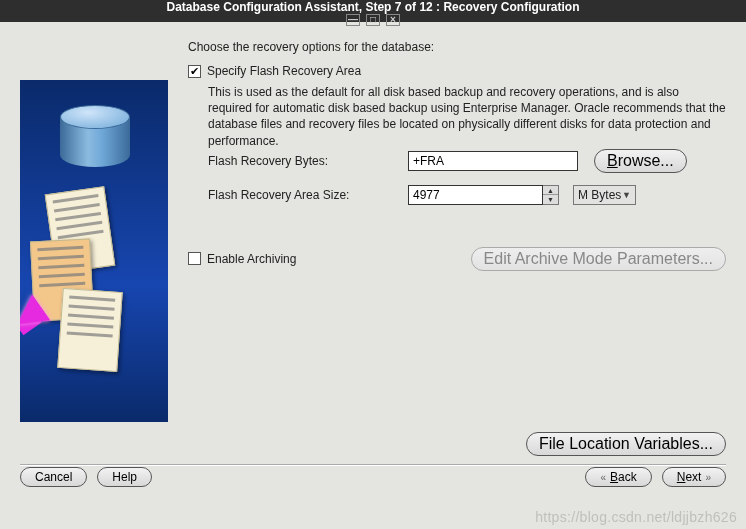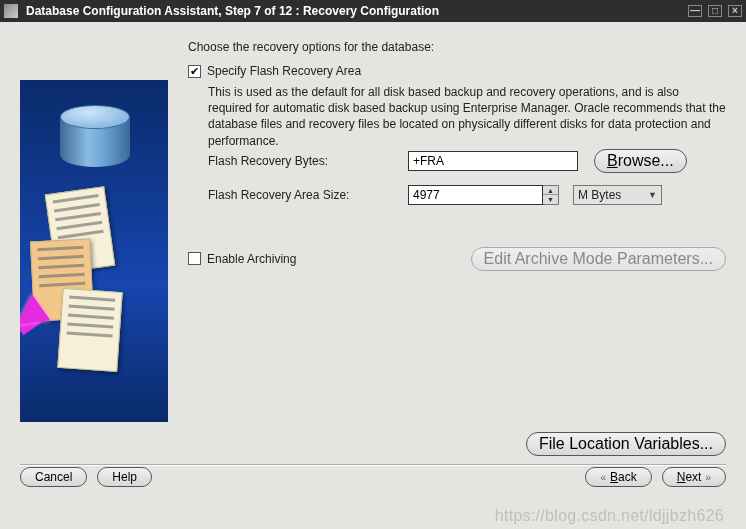--- a/index.html
+++ b/index.html
@@ -14,20 +14,21 @@
     overflow: hidden;
   }
   .titlebar {
     height: 22px;
     background: #2e2e2e;
     color: #fff;
     display: flex;
     align-items: center;
     padding: 0 4px;
     font-weight: bold;
+    flex-direction: column;
   }
   .titlebar .app-icon {
     width: 14px; height: 14px;
     background: linear-gradient(135deg,#888,#ccc);
     margin-right: 8px;
   }
   .titlebar .title { flex: 1; }
   .titlebar .win-btns { display: flex; gap: 6px; }
   .titlebar .win-btn {
     width: 14px; height: 12px;
@@ -139,21 +140,21 @@
     min-height:20px;
     display:inline-flex; align-items:center; justify-content:center;
   }
   .btn.disabled {
     color:#888; border-color:#aaa; cursor:default;
     background:linear-gradient(#eee,#e2e2e2);
   }
   .combo {
     display:flex; align-items:center;
     border:1px solid #777; background:#e2e2e0;
-    height:20px; width:89px; padding:0 4px;
+    height:20px; width:63px; padding:0 4px;
     justify-content:space-between; cursor:pointer;
   }
   .combo .tri { font-size:9px; color:#444;}
   .bottom-area {
     padding: 0 20px;
   }
   .file-loc-row {
     display:flex; justify-content:flex-end;
     border-top:0;
     padding:2px 0 8px 0;
@@ -173,22 +174,22 @@
   .nav-btn {
     border:1px solid #555; border-radius:12px;
     background:linear-gradient(#f2f2f2,#d8d8d8);
     padding:2px 14px; font-size:12px;
     display:inline-flex; align-items:center; gap:4px;
     cursor:pointer;
   }
   .nav-tri-l, .nav-tri-r { font-size:10px; color:#666; }
   .underline { text-decoration: underline; }
   .watermark {
-    position:absolute; bottom:4px; right:22px;
-    color:#bfbfbc; font-size:16px; letter-spacing:.3px;
+    position:absolute; bottom:4px; right:9px;
+    color:#bfbfbc; font-size:14px; letter-spacing:.3px;
     pointer-events:none;
   }
 </style>
 </head>
 <body>
 
 <div class="titlebar">
   <div class="app-icon"></div>
   <div class="title">Database Configuration Assistant, Step 7 of 12 : Recovery Configuration</div>
   <div class="win-btns">

